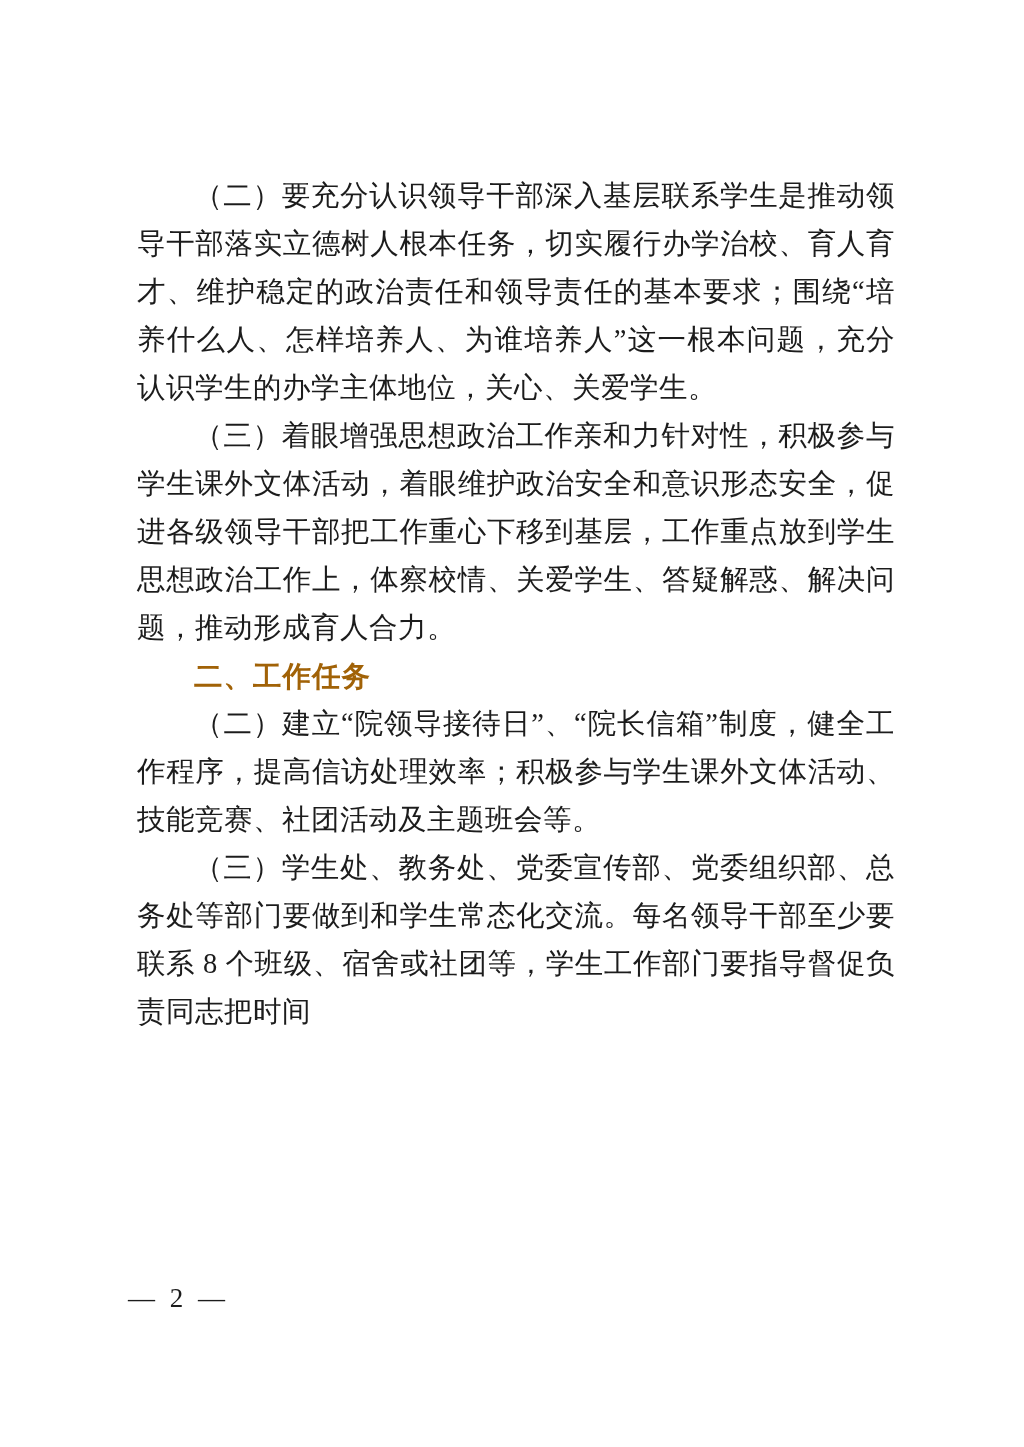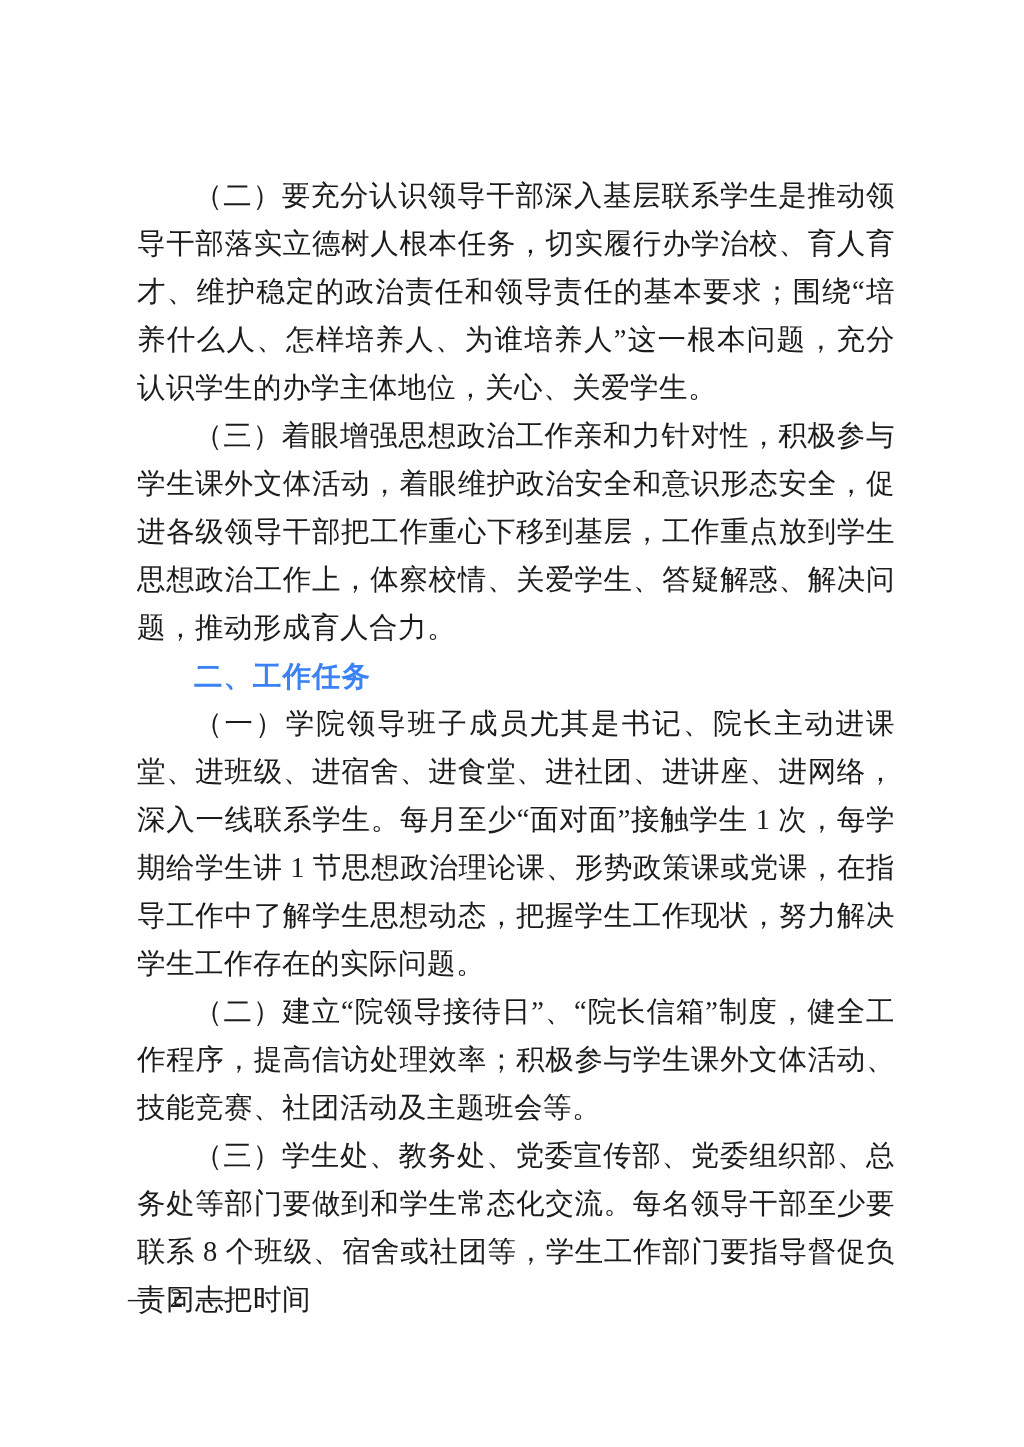--- a/index.html
+++ b/index.html
@@ -34,39 +34,38 @@
     font-weight: 400;
   }
   .section-heading {
     margin: 0;
     font-family: "Liberation Sans", "DejaVu Sans", sans-serif;
     font-size: 28.5px;
     line-height: 48px;
     letter-spacing: 1px;
     font-weight: 700;
     text-indent: 2em;
-    color: #3b82f6;
+    color: #a16207;
   }
   .page-number {
     position: absolute;
     left: 128px;
     top: 1278px;
     font-size: 27px;
     line-height: 40px;
     letter-spacing: 4px;
     color: #1c1c1c;
     font-family: "Liberation Serif", "DejaVu Serif", serif;
   }
 </style>
 </head>
 <body>
 
 <div class="page">
   <div class="content">
     <p class="body-para">（二）要充分认识领导干部深入基层联系学生是推动领导干部落实立德树人根本任务，切实履行办学治校、育人育才、维护稳定的政治责任和领导责任的基本要求；围绕“培养什么人、怎样培养人、为谁培养人”这一根本问题，充分认识学生的办学主体地位，关心、关爱学生。</p>
     <p class="body-para">（三）着眼增强思想政治工作亲和力针对性，积极参与学生课外文体活动，着眼维护政治安全和意识形态安全，促进各级领导干部把工作重心下移到基层，工作重点放到学生思想政治工作上，体察校情、关爱学生、答疑解惑、解决问题，推动形成育人合力。</p>
     <h2 class="section-heading">二、工作任务</h2>
-    <p class="body-para">（一）学院领导班子成员尤其是书记、院长主动进课堂、进班级、进宿舍、进食堂、进社团、进讲座、进网络，深入一线联系学生。每月至少“面对面”接触学生 1 次，每学期给学生讲 1 节思想政治理论课、形势政策课或党课，在指导工作中了解学生思想动态，把握学生工作现状，努力解决学生工作存在的实际问题。</p>
     <p class="body-para">（二）建立“院领导接待日”、“院长信箱”制度，健全工作程序，提高信访处理效率；积极参与学生课外文体活动、技能竞赛、社团活动及主题班会等。</p>
     <p class="body-para">（三）学生处、教务处、党委宣传部、党委组织部、总务处等部门要做到和学生常态化交流。每名领导干部至少要联系 8 个班级、宿舍或社团等，学生工作部门要指导督促负责同志把时间</p>
   </div>
   <div class="page-number">— 2 —</div>
 </div>
 
 </body></html>

